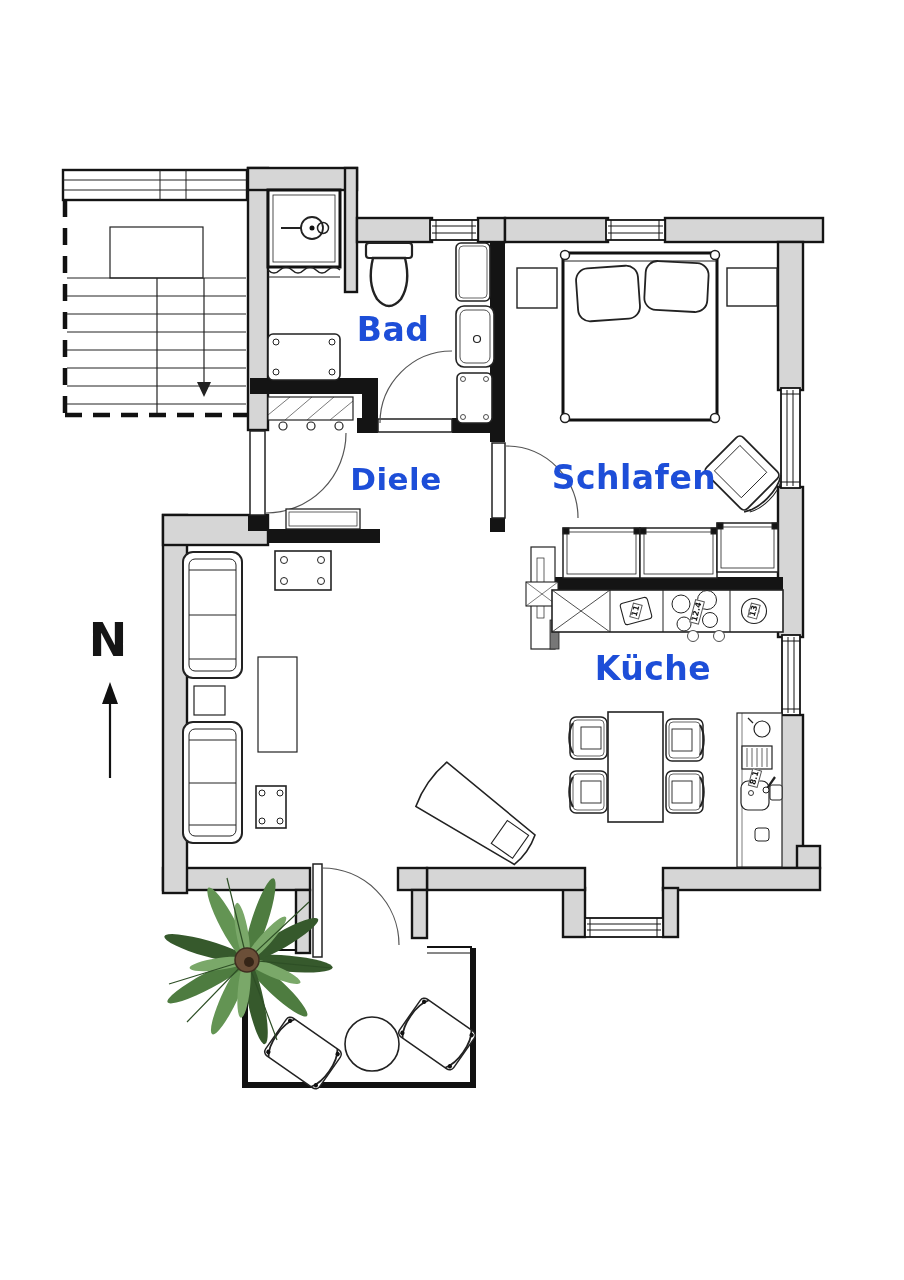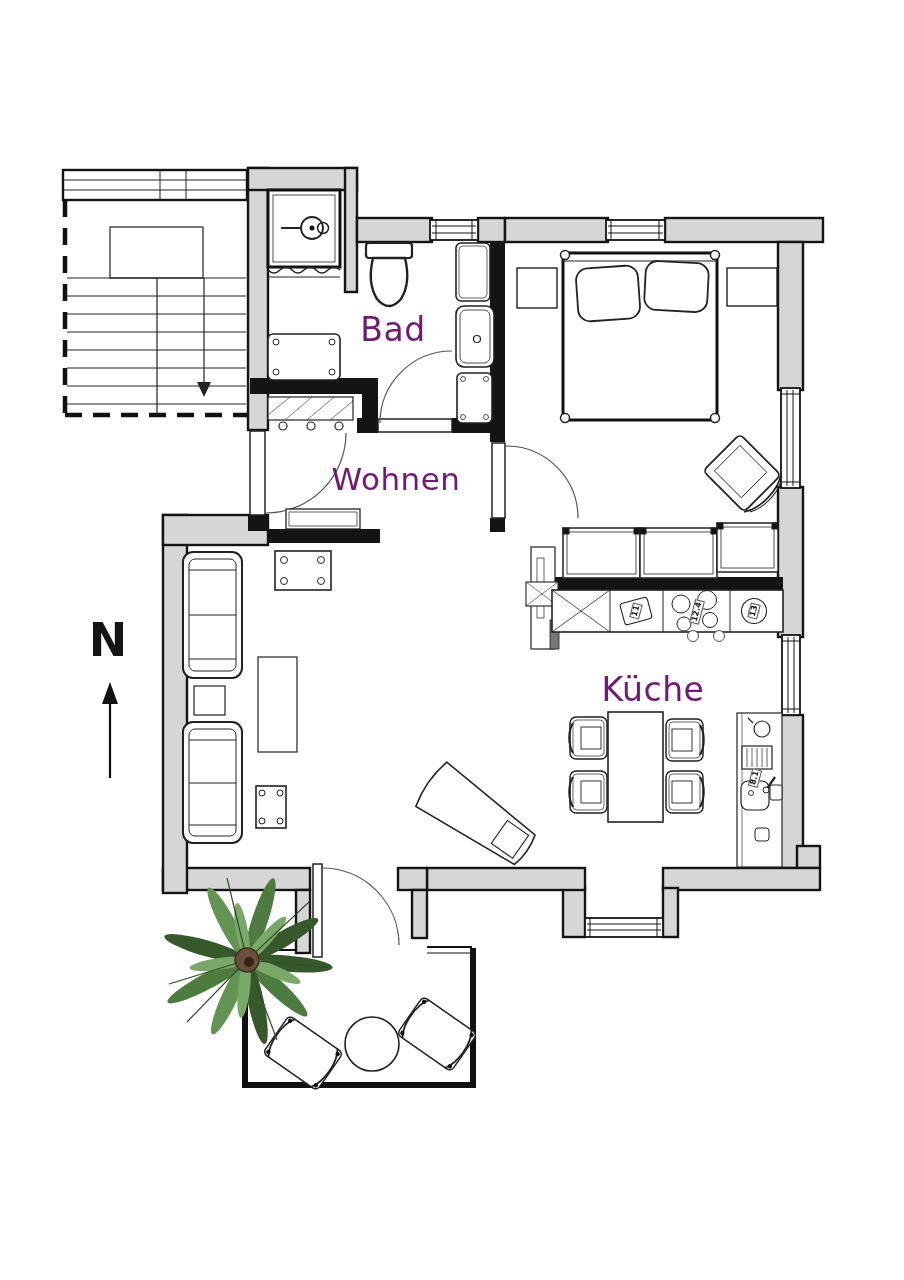--- a/index.html
+++ b/index.html
@@ -1,19 +1,19 @@
 <!DOCTYPE html>
 <html><head>
 <meta charset="utf-8">
 <style>
   html,body{margin:0;padding:0;background:#fff;}
   .stage{position:relative;width:904px;height:1280px;background:#ffffff;overflow:hidden;
          font-family:"DejaVu Sans","Liberation Sans",sans-serif;}
   .stage svg{position:absolute;left:0;top:0;}
-  .room-label{position:absolute;transform:translate(-50%,-50%);font-weight:normal;color:#701a75;
+  .room-label{position:absolute;transform:translate(-50%,-50%);font-weight:bold;color:#1d4ed8;
               white-space:nowrap;letter-spacing:.5px;}
   .compass-label{position:absolute;transform:translate(-50%,-50%);font-weight:bold;color:#151515;}
   .tiny-label{position:absolute;transform:translate(-50%,-50%) rotate(-75deg);
               font-size:8px;line-height:1;color:#111;background:#fff;border:1px solid #555;
               padding:0 1px;font-weight:bold;}
 </style>
 </head>
 <body>
 
 <div class="stage">
@@ -391,20 +391,21 @@
 
   <g>
     <line x1="110" y1="778" x2="110" y2="702" stroke="#111" stroke-width="2.2"></line>
     <polygon points="102,704 118,704 110,682" fill="#111"></polygon>
   </g>
 </svg>
 
   <div class="compass-label" style="left:108px;top:640px;font-size:46px;">N</div>
 
   <div class="room-label" style="left:393px;top:329px;font-size:33px;">Bad</div>
-  <div class="room-label" style="left:396px;top:479px;font-size:31px;">Wohnen</div>
-  <div class="room-label" style="left:653px;top:668px;font-size:33px;margin-top:21px;">Küche</div>
+  <div class="room-label" style="left:396px;top:479px;font-size:31px;">Diele</div>
+  <div class="room-label" style="left:634px;top:477px;font-size:33px;">Schlafen</div>
+  <div class="room-label" style="left:653px;top:668px;font-size:33px;">Küche</div>
 
   <div class="tiny-label" style="left:636px;top:611px;">11</div>
   <div class="tiny-label" style="left:697px;top:612px;">12.4</div>
   <div class="tiny-label" style="left:754px;top:611px;">13</div>
   <div class="tiny-label" style="left:755px;top:778px;">8.1</div>
 </div>
 
 </body></html>

